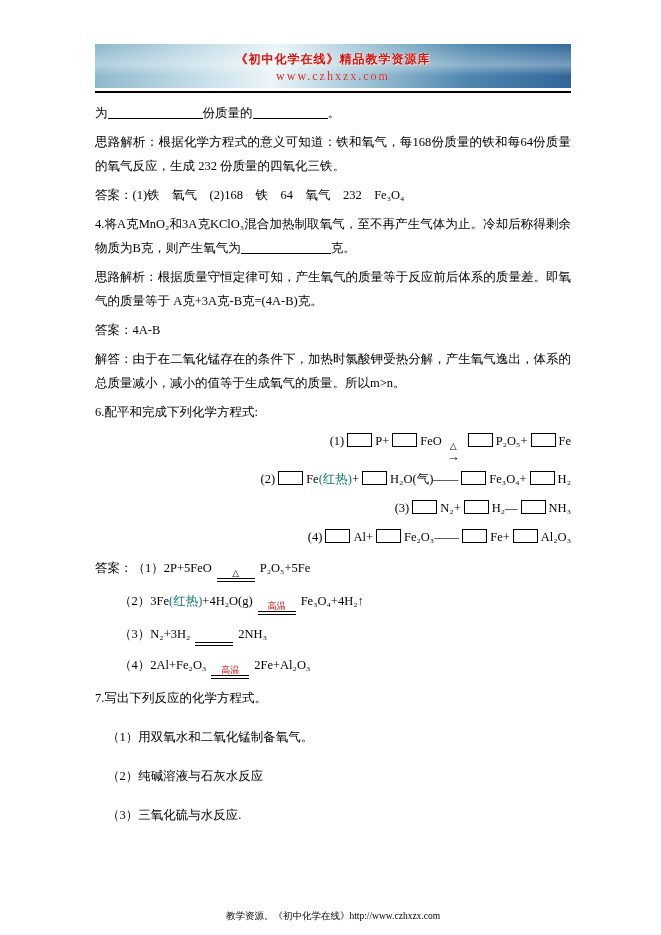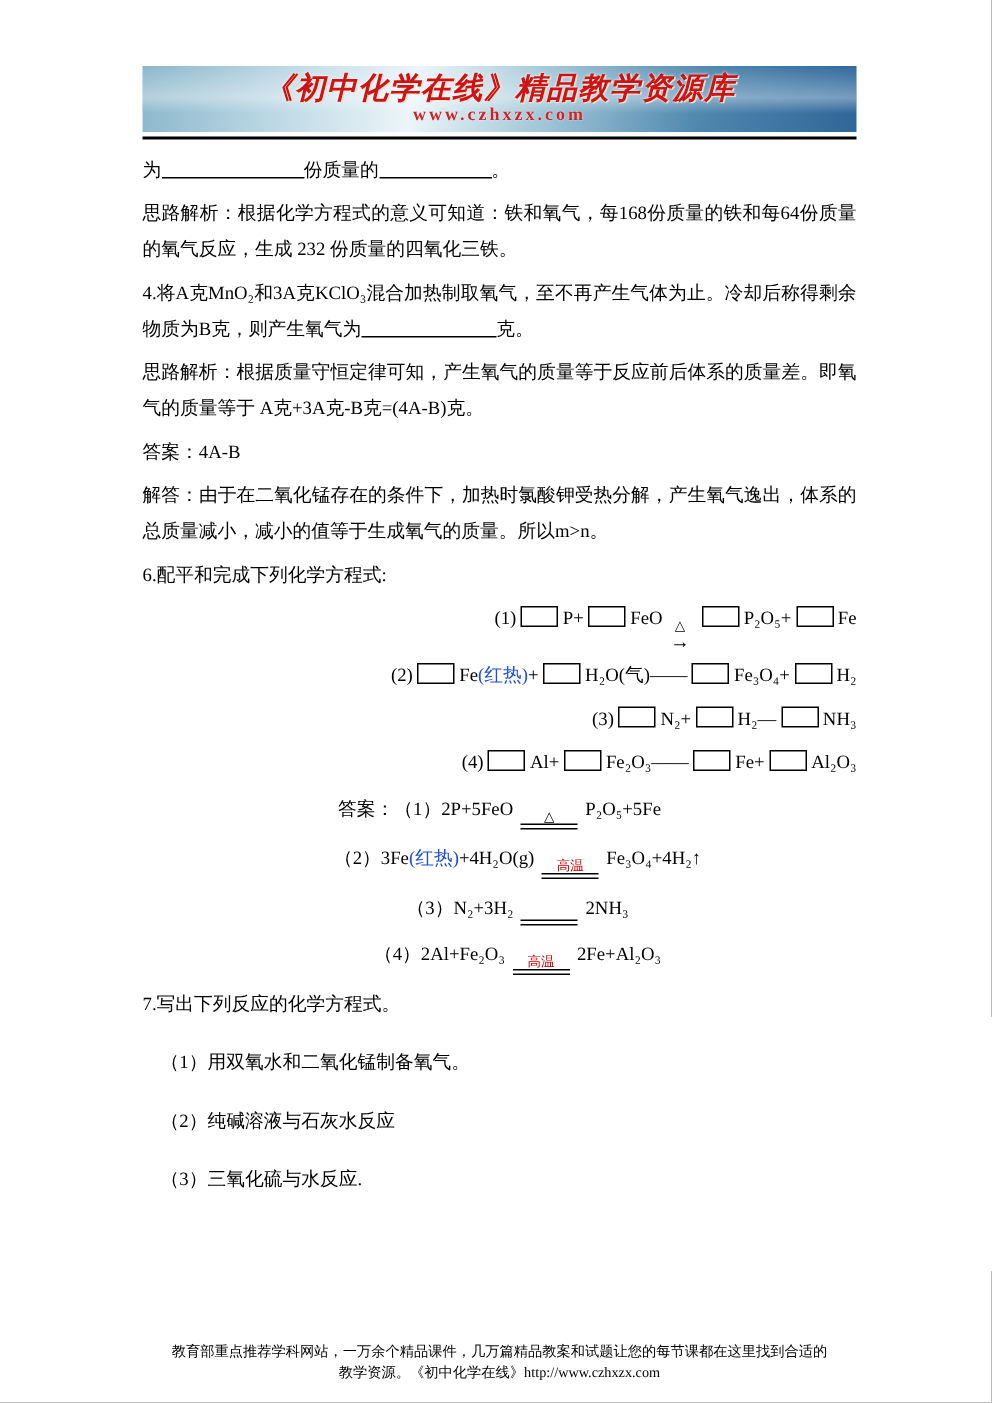--- a/index.html
+++ b/index.html
@@ -12,63 +12,64 @@
   }
   .header { border-bottom:2px solid #000; padding-bottom:3px; }
   .banner {
     height:44px; position:relative; overflow:hidden;
     display:flex; flex-direction:column; align-items:center; justify-content:center;
     background:
       linear-gradient(180deg, rgba(255,255,255,0) 0%, rgba(255,255,255,.35) 48%, rgba(255,255,255,0) 72%),
       linear-gradient(100deg,#8ab6cb 0%,#bed9e5 20%,#ecf5f9 38%,#a6cada 55%,#4f87ae 78%,#2f6699 100%);
   }
   .banner-title {
-    color:#cc1414; font-weight:bold; font-size:20px; letter-spacing:1px;
-    text-shadow:0 0 2px #ffffff, 1px 1px 0 #f3d9c0; line-height:20px;font-style:italic;
+    color:#cc1414; font-weight:bold; font-size:12px; letter-spacing:1px;
+    text-shadow:0 0 2px #ffffff, 1px 1px 0 #f3d9c0; line-height:20px;
   }
   .banner-url {
-    color:#cc2424; font-weight:bold; font-size:12px; letter-spacing:2px; line-height:15px;
+    color:#cc2424; font-weight:normal; font-size:12px; letter-spacing:2px; line-height:15px;
     text-shadow:0 0 1px #ffffff;
   }
   .content { flex:0 0 auto; padding-top:8px; }
   .p { font-size:12.5px; line-height:24px; text-align:justify; }
   .gap { margin-top:5px; }
   .lbl { font-weight:normal; }
   .blank { display:inline-block; border-bottom:1px solid #000; height:13px; vertical-align:-2px; }
   .cbox { display:inline-block; width:25px; height:14px; border:1px solid #000; vertical-align:-2px; margin:0 3px; background:#fff; }
   .eq { margin:5px 0; padding-left:6px; text-align:right; }
-  .ansline { margin:7px 0; text-align:center; }
+  .ansline { margin:7px 0; text-align:left; }
   .indent { padding-left:24px; }
   .indent2 { padding-left:12px;margin-top:15px; }
   .cond { display:inline-flex; flex-direction:column; align-items:center; vertical-align:-4px; margin:0 5px; }
   .cond .clbl { font-size:9px; line-height:10px; height:10px; }
   .cond .clbl.red { color:#c00000; }
   .cond .dline { width:38px; height:4px; border-top:1px solid #000; border-bottom:1px solid #000; }
   .cond .arr { font-size:13px; line-height:11px; font-weight:bold; }
-  .red { color:#1d4ed8; }
+  .red { color:#0f766e; }
   .footer { margin-top:auto; text-align:center; font-size:9.5px; line-height:14px; padding-bottom:4px; }
 </style>
 </head>
 <body>
 
 <div class="page">
 
   <div class="header">
     <div class="banner">
       <div class="banner-title">《初中化学在线》精品教学资源库</div>
       <div class="banner-url">www.czhxzx.com</div>
     </div>
   </div>
 
   <div class="content">
 
     <p class="p"><span>为</span><span class="blank" style="width:95px"></span><span>份质量的</span><span class="blank" style="width:75px"></span><span>。</span></p>
 
     <p class="p gap"><b class="lbl">思路解析：</b><span>根据化学方程式的意义可知道：铁和氧气，每168份质量的铁和每64份质量的氧气反应，生成 232 份质量的四氧化三铁。</span></p>
 
+    <p class="p gap"><b class="lbl">答案：</b><span>(1)铁　氧气　(2)168　铁　64　氧气　232　Fe₃O₄</span></p>
 
     <p class="p gap"><span>4.将A克MnO₂和3A克KClO₃混合加热制取氧气，至不再产生气体为止。冷却后称得剩余物质为B克，则产生氧气为</span><span class="blank" style="width:90px"></span><span>克。</span></p>
 
     <p class="p gap"><b class="lbl">思路解析：</b><span>根据质量守恒定律可知，产生氧气的质量等于反应前后体系的质量差。即氧气的质量等于 A克+3A克-B克=(4A-B)克。</span></p>
 
     <p class="p gap"><b class="lbl">答案：</b><span>4A-B</span></p>
 
 
     <p class="p gap"><b class="lbl">解答：</b><span>由于在二氧化锰存在的条件下，加热时氯酸钾受热分解，产生氧气逸出，体系的总质量减小，减小的值等于生成氧气的质量。所以m&gt;n。</span></p>
 
@@ -123,17 +124,16 @@
     </div>
 
     <p class="p gap"><span>7.写出下列反应的化学方程式。</span></p>
     <p class="p indent2"><span>（1）用双氧水和二氧化锰制备氧气。</span></p>
     <p class="p indent2"><span>（2）纯碱溶液与石灰水反应</span></p>
     <p class="p indent2"><span>（3）三氧化硫与水反应.</span></p>
 
   </div>
 
   <div class="footer">
-    <div>教育部重点推荐学科网站，一万余个精品课件，几万篇精品教案和试题让您的每节课都在这里找到合适的</div>
     <div><span>教学资源。《初中化学在线》</span><span>http://www.czhxzx.com</span></div>
   </div>
 
 </div>
 
 </body></html>

